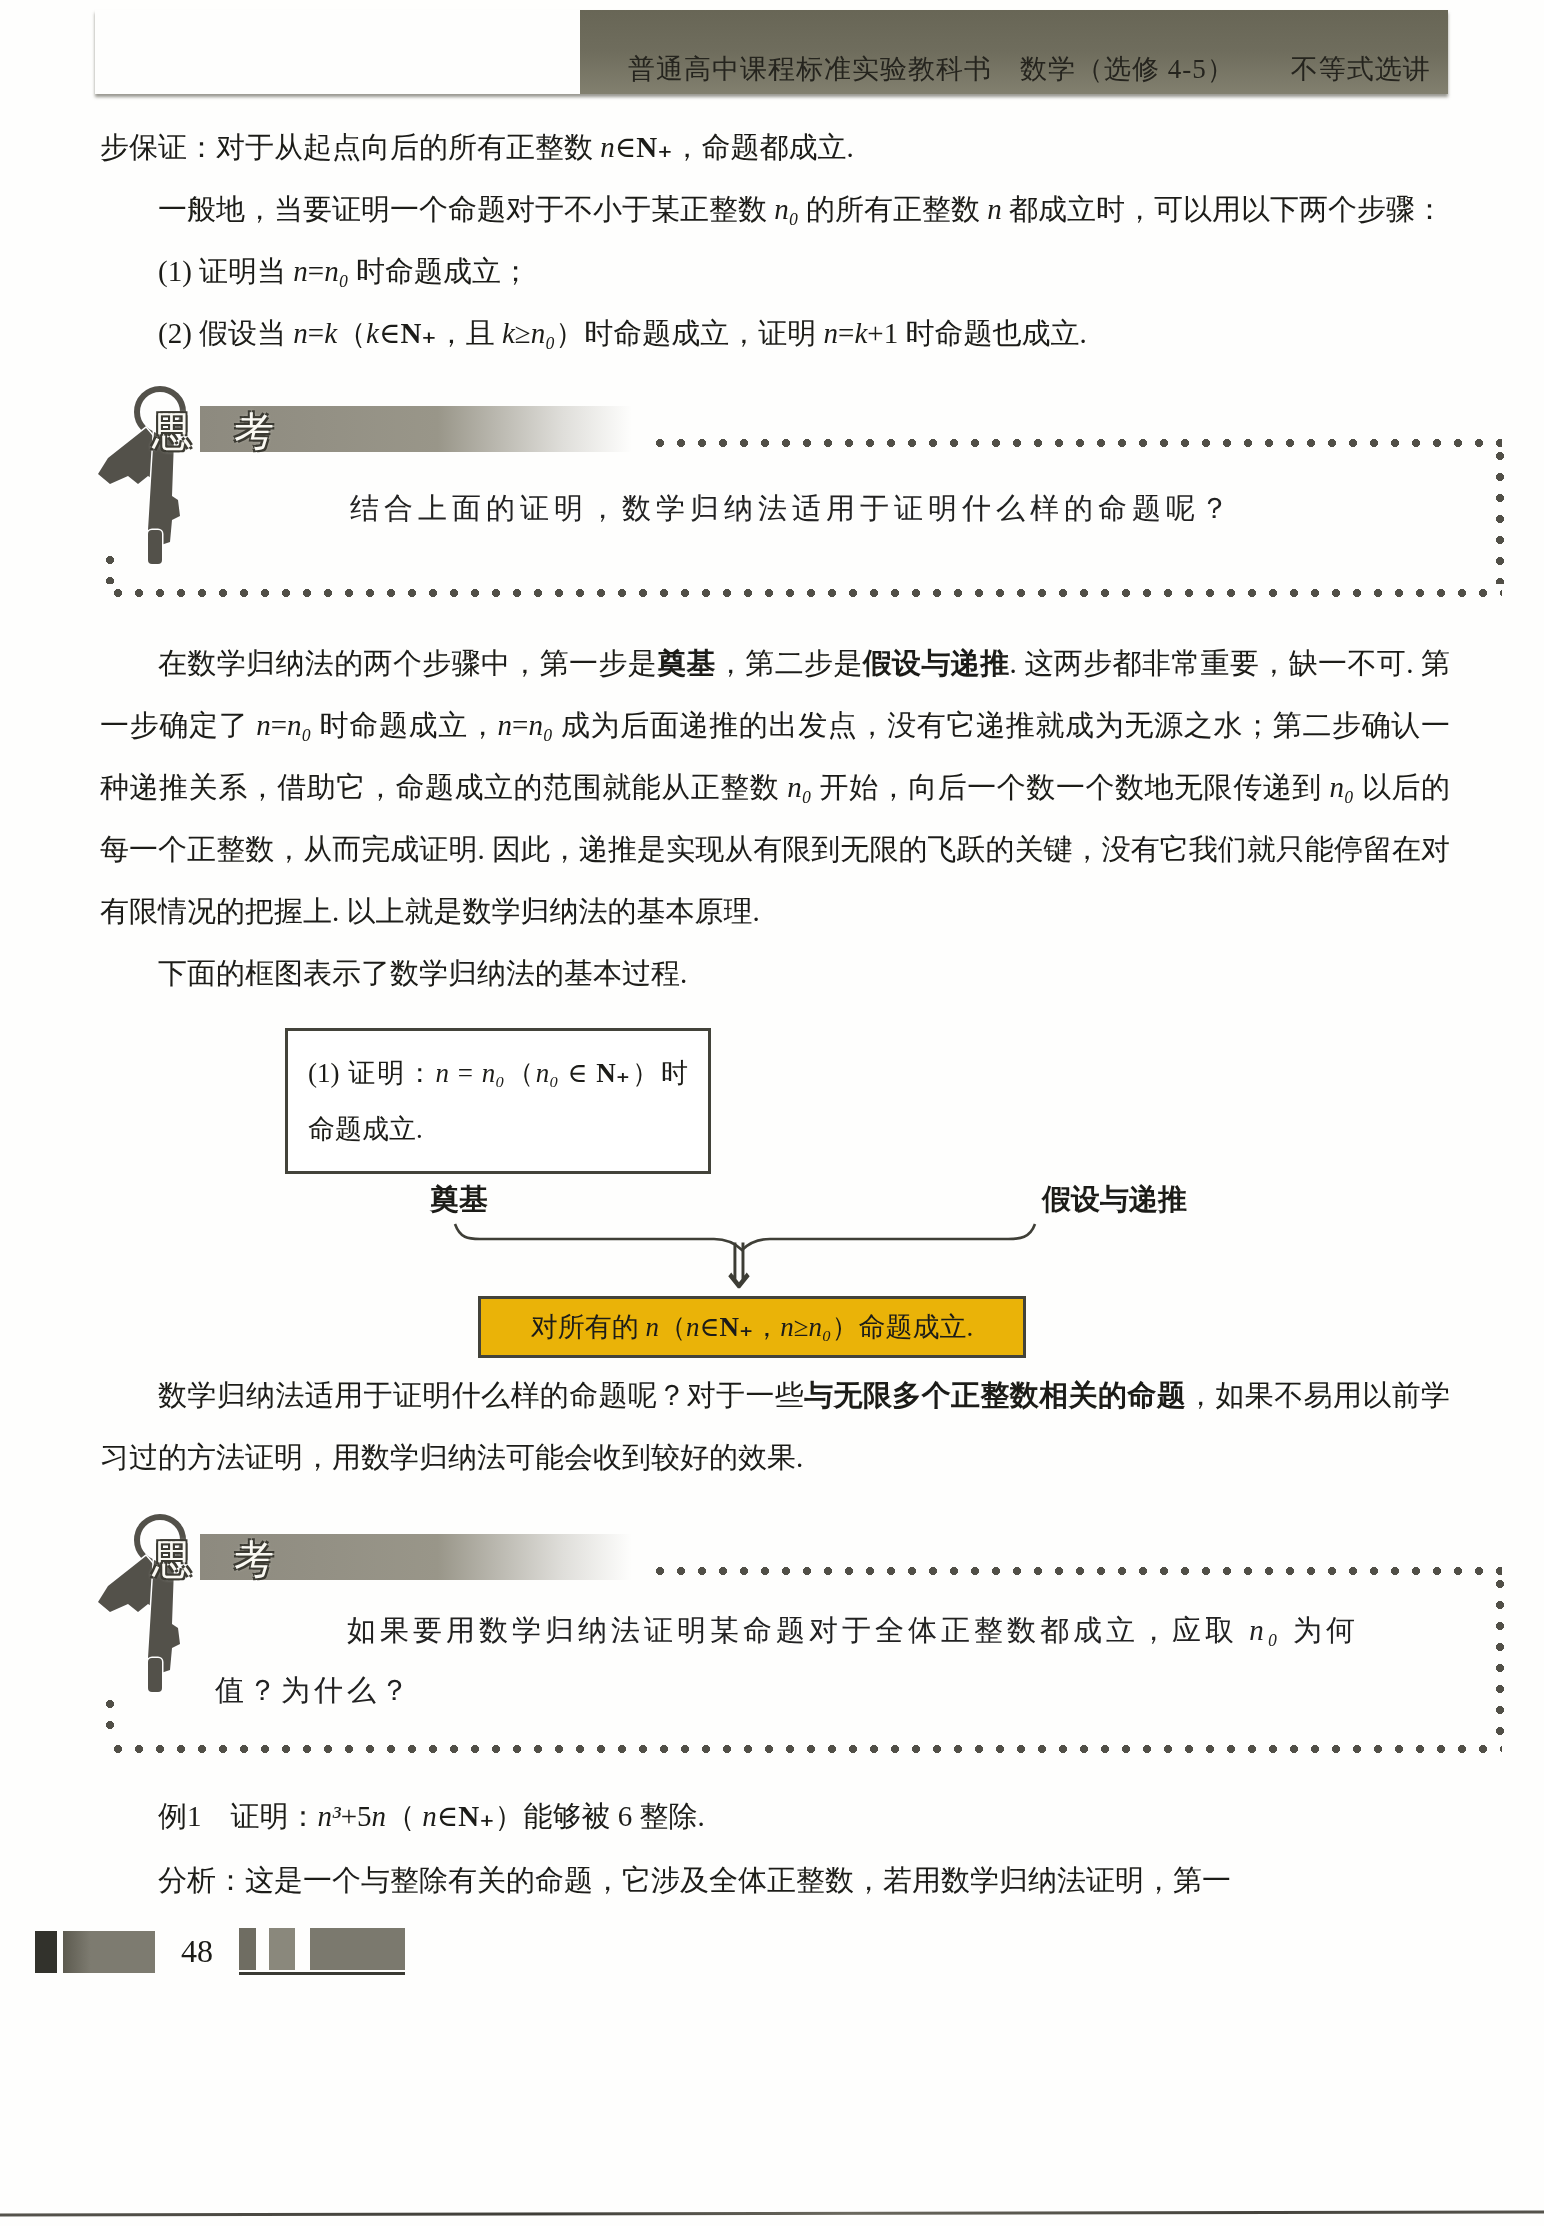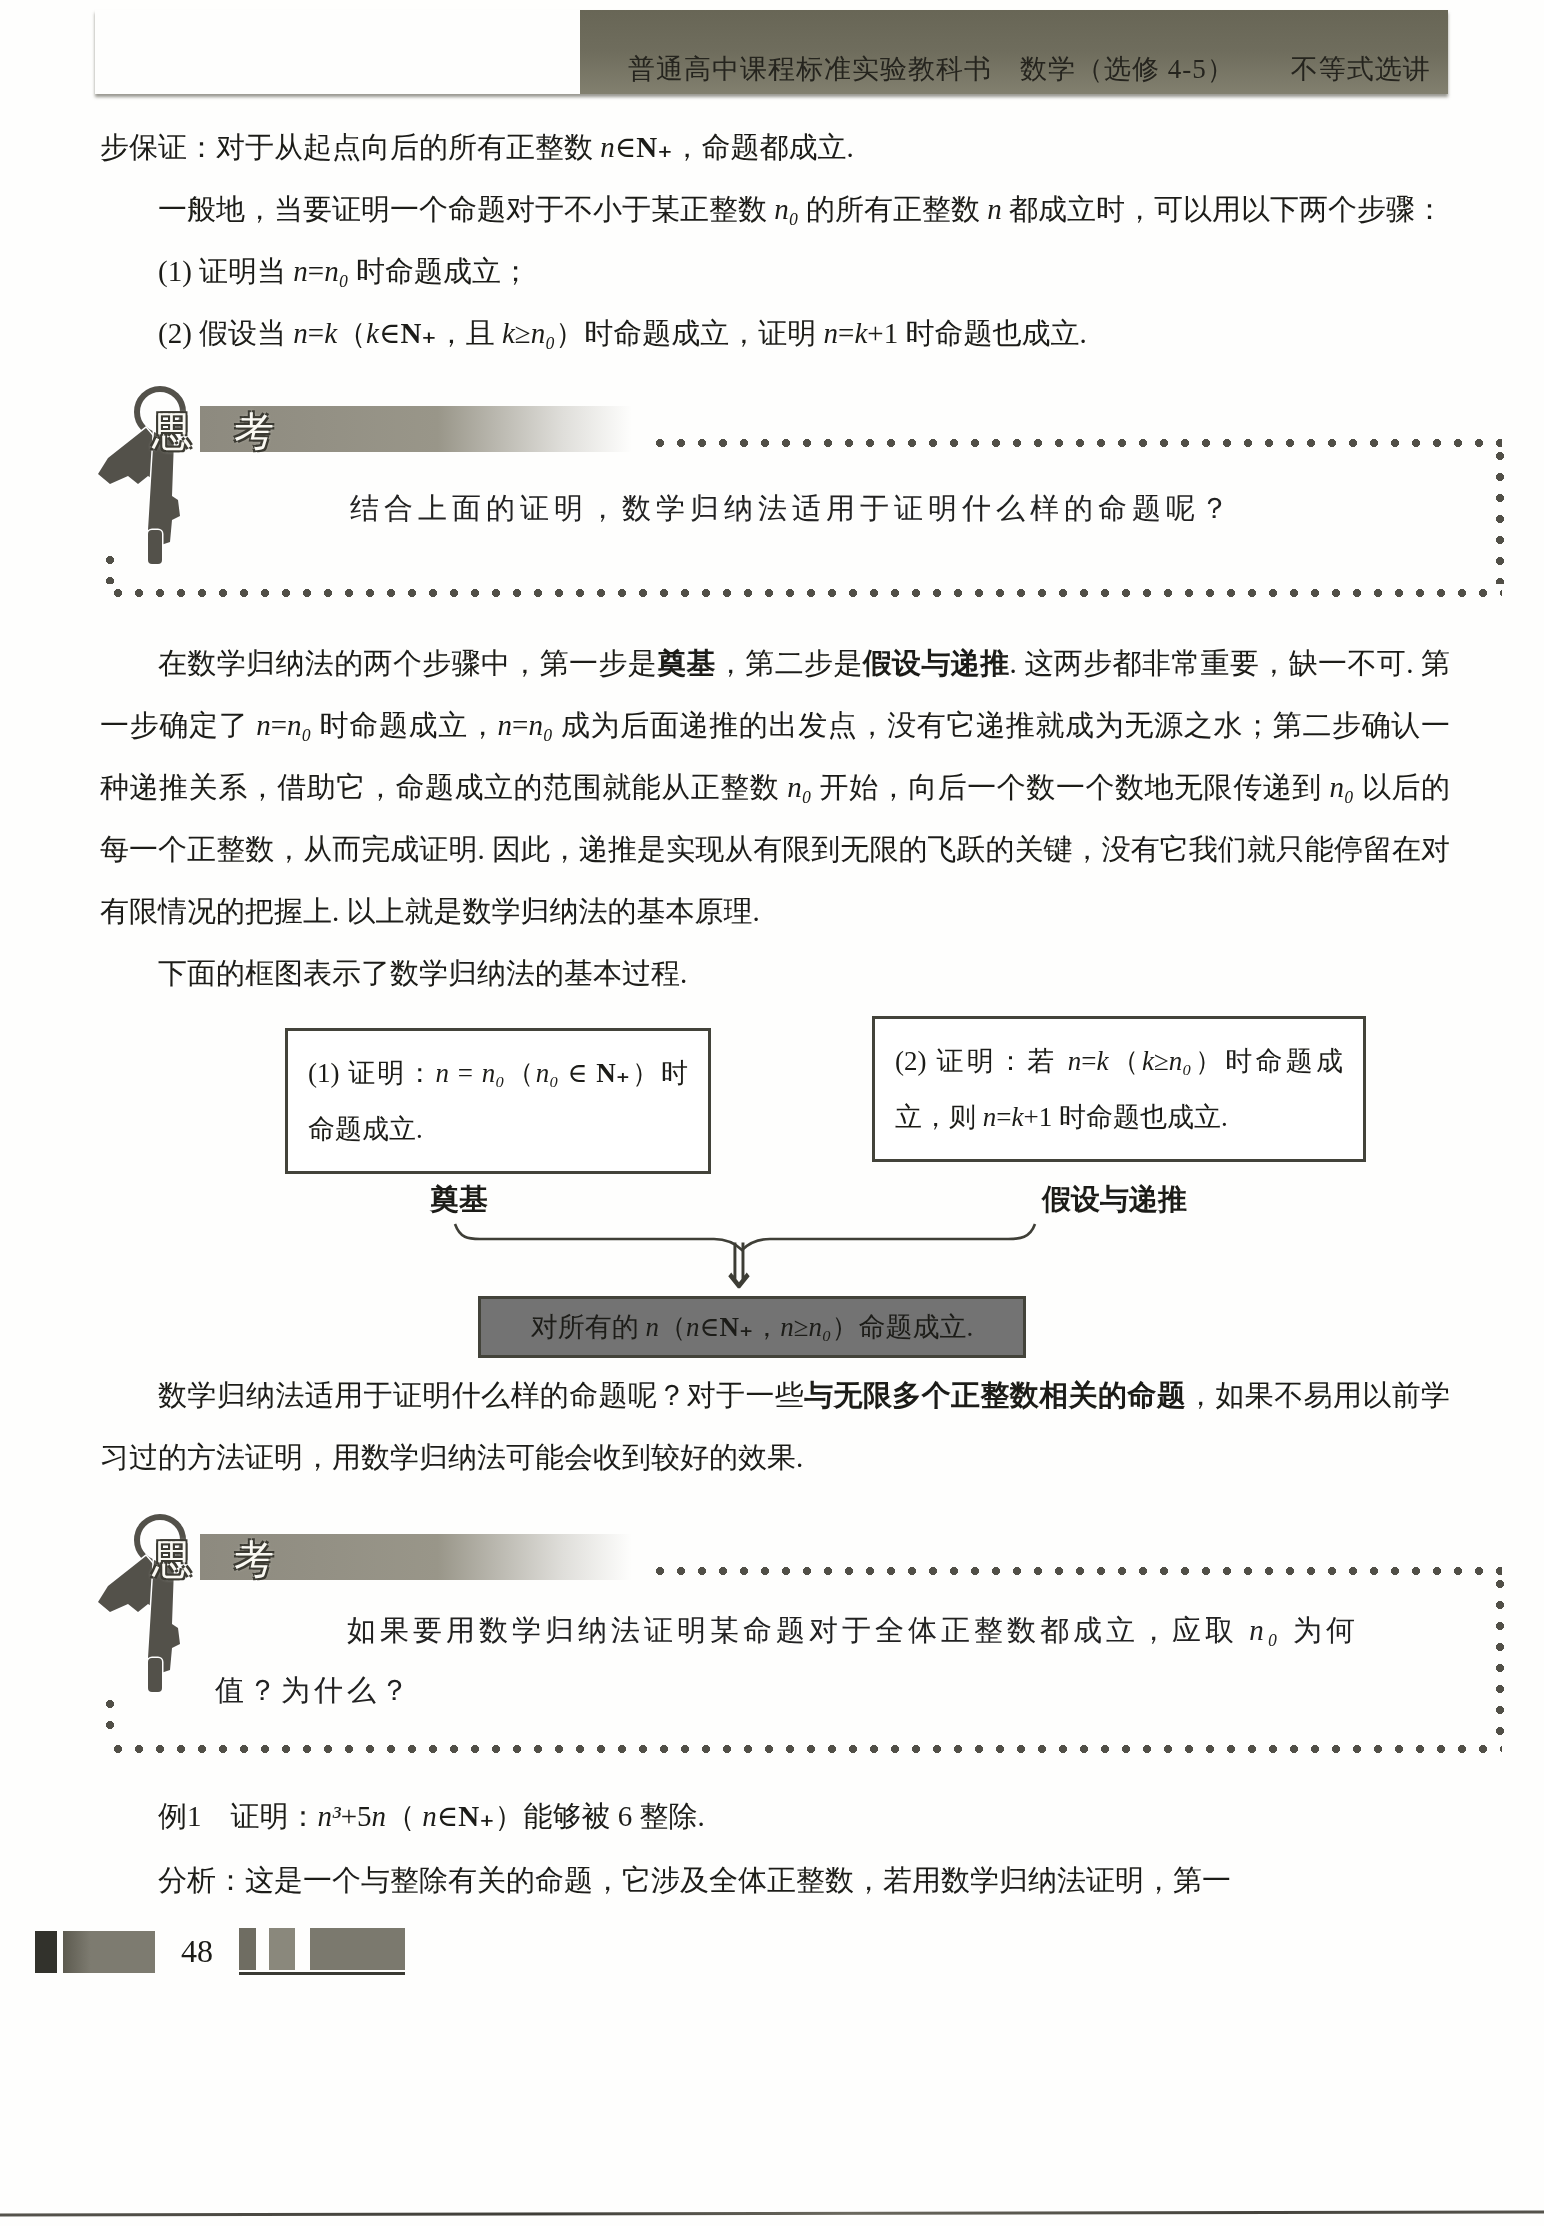--- a/index.html
+++ b/index.html
@@ -60,21 +60,21 @@
           line-height:56px; padding:14px 20px; text-align:justify; }
   .fbox1 { left:185px; top:14px; width:380px; }
   .fbox2 { left:772px; top:2px; width:448px; }
   .flabel { position:absolute; top:166px; font-weight:bold; font-size:29px; }
   .flabel1 { left:330px; }
   .flabel2 { left:942px; }
   .fbrace { position:absolute; left:352px; top:208px; }
   .farrow { position:absolute; left:618px; top:224px; font-size:50px; color:#3d3d35;
             font-family:"DejaVu Sans",sans-serif; transform:scaleY(1.25); }
   .fresult { position:absolute; left:378px; top:282px; width:510px; border:3px solid #43433a;
-             padding:10px 16px; text-align:center; line-height:36px; background:#737373; }
+             padding:10px 16px; text-align:center; line-height:36px; background:#eab308; }
   
   .example { margin-top:30px; }
   .ex-line { font-size:29px; line-height:64px; text-align:justify; text-indent:58px; margin:0; }
   .ex-label { font-weight:normal; }
   
   .footer { position:relative; margin-top:16px; height:46px; }
   .fblk { display:inline-block; height:42px; vertical-align:middle; }
   .fb1 { width:22px; background:#32322c; margin-left:-65px; }
   .fb2 { width:92px; background:linear-gradient(90deg,#5d5b50,#7d7b70 30%,#7d7b70); margin-left:6px; }
   .fpage { display:inline-block; font-size:32px; margin:0 26px; vertical-align:middle;text-align:center; }
@@ -123,21 +123,20 @@
         <div class="dstrip dl"></div>
       </div>
       <div class="tb-q"><span>结合上面的证明，数学归纳法适用于证明什么样的命题呢？</span></div>
     </div>
 
     <p class="para ind" style="margin-top:34px;"><span>在数学归纳法的两个步骤中，第一步是</span><span class="seg-b">奠基</span><span>，第二步是</span><span class="seg-b">假设与递推</span><span>. 这两步都非常重要，缺一不可. 第一步确定了 </span><span class="seg-v">n</span><span>=</span><span class="seg-v">n₀</span><span> 时命题成立，</span><span class="seg-v">n</span><span>=</span><span class="seg-v">n₀</span><span> 成为后面递推的出发点，没有它递推就成为无源之水；第二步确认一种递推关系，借助它，命题成立的范围就能从正整数 </span><span class="seg-v">n₀</span><span> 开始，向后一个数一个数地无限传递到 </span><span class="seg-v">n₀</span><span> 以后的每一个正整数，从而完成证明. 因此，递推是实现从有限到无限的飞跃的关键，没有它我们就只能停留在对有限情况的把握上. 以上就是数学归纳法的基本原理.</span></p>
     <p class="para ind"><span>下面的框图表示了数学归纳法的基本过程.</span></p>
 
     <div class="flow">
       <div class="fbox fbox1"><span>(1) 证明：</span><span class="seg-v">n</span><span> = </span><span class="seg-v">n₀</span><span>（</span><span class="seg-v">n₀</span><span> ∈ </span><span class="seg-N">N₊</span><span>）时命题成立.</span></div>
-      <div class="fbox fbox2"><span>(2) 证明：若 </span><span class="seg-v">n</span><span>=</span><span class="seg-v">k</span><span>（</span><span class="seg-v">k</span><span>≥</span><span class="seg-v">n₀</span><span>）时命题成立，则 </span><span class="seg-v">n</span><span>=</span><span class="seg-v">k</span><span>+1 时命题也成立.</span></div>
       <div class="flabel flabel1">奠基</div>
       <div class="flabel flabel2">假设与递推</div>
       <svg class="fbrace" width="586" height="30" viewBox="0 0 586 30">
         <path d="M3 2 C8 16 16 17 28 17 L262 17 C274 17 282 20 290 28 C298 20 306 17 318 17 L556 17 C568 17 578 16 583 2" fill="none" stroke="#3f3f37" stroke-width="2.6"></path>
       </svg>
       <div class="farrow">⇓</div>
       <div class="fresult"><span>对所有的 </span><span class="seg-v">n</span><span>（</span><span class="seg-v">n</span><span>∈</span><span class="seg-N">N₊</span><span>，</span><span class="seg-v">n</span><span>≥</span><span class="seg-v">n₀</span><span>）命题成立.</span></div>
     </div>
 
     <p class="para ind" style="margin-top:12px;"><span>数学归纳法适用于证明什么样的命题呢？对于一些</span><span class="seg-b">与无限多个正整数相关的命题</span><span>，如果不易用以前学习过的方法证明，用数学归纳法可能会收到较好的效果.</span></p>

